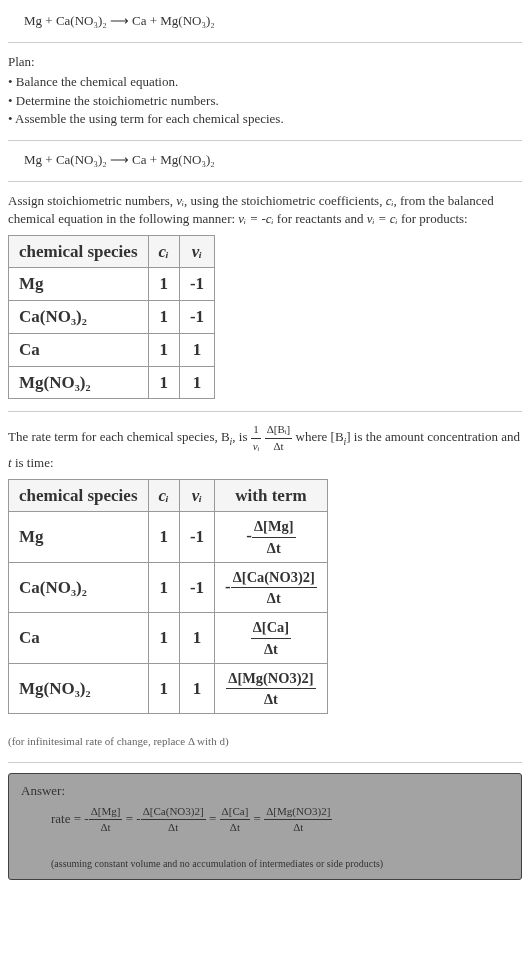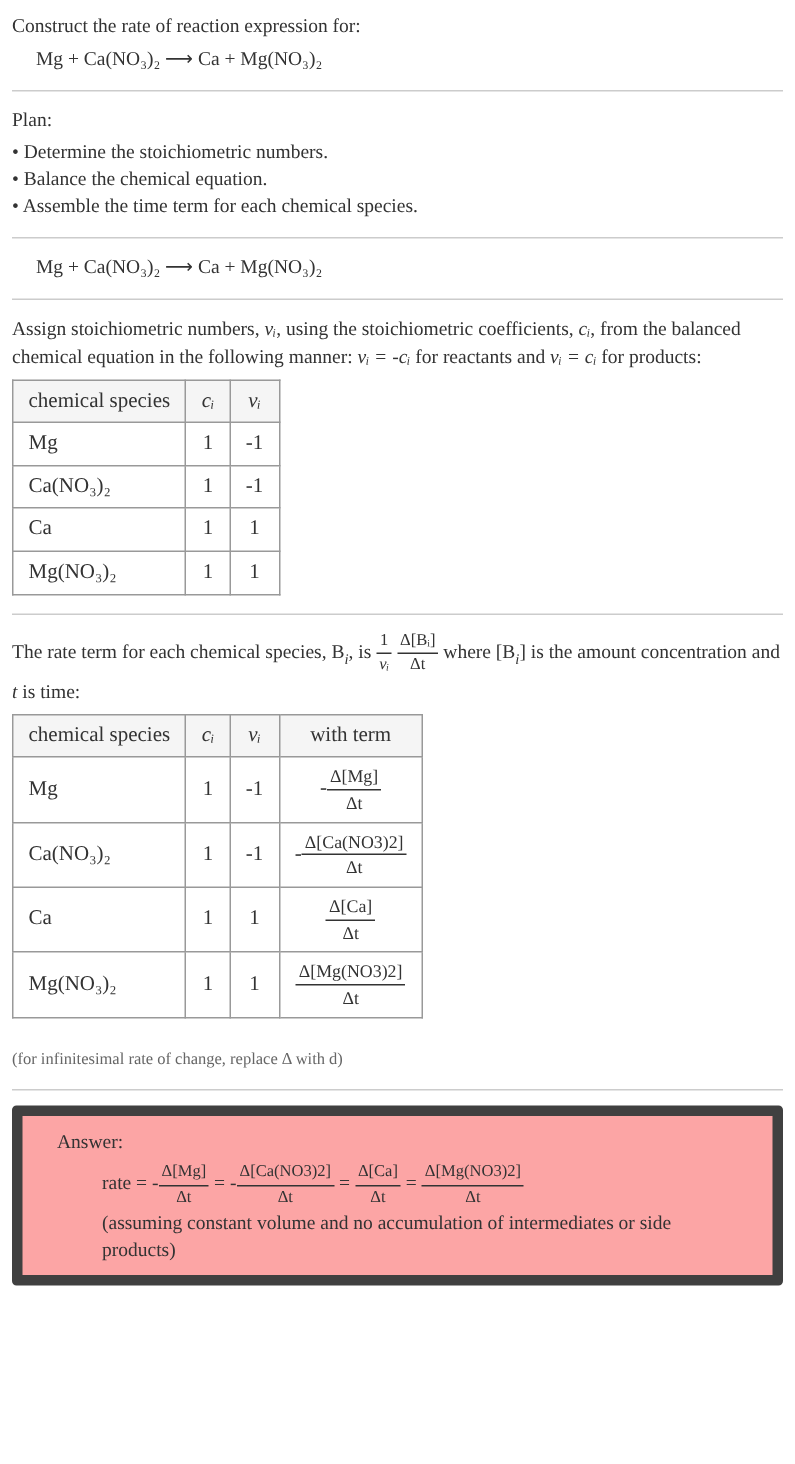--- a/index.html
+++ b/index.html
@@ -14,59 +14,58 @@
     }
     .section { margin-bottom: 12px; }
     .divider { border-top: 1px solid #ccc; margin: 10px 0; }
     .equation { margin: 4px 16px; }
     .plan-list { list-style: none; margin-top: 2px; }
     .plan-list li::before { content: "• "; }
     table { border-collapse: collapse; margin: 6px 0; }
     table td, table th { 
       border: 1px solid #999; 
       padding: 4px 10px; 
-      font-weight: normal;
+      font-weight: bold;
       text-align: left;
-      font-size: 14px;
+      font-size: 17px;
     }
     table th { background: #f5f5f5; }
     .sub { font-size: 0.75em; vertical-align: sub; }
     .frac { display: inline-block; vertical-align: middle; text-align: center; font-size: 0.85em; }
     .frac .num { display: block; border-bottom: 1px solid #333; padding: 0 2px; }
     .frac .den { display: block; padding: 0 2px; }
     .small-note { font-size: 11px; color: #666; margin-top: 20px; }
     .answer-box { 
-      background: #fca5a5; 
-      border: 7px solid #404040; 
-      padding: 8px 23px; 
+      background: #a3a3a3; 
+      border: 1px solid #404040; 
+      padding: 8px 12px; 
       border-radius: 3px;
       margin-top: 6px;
     }
     .answer-label { margin-bottom: 4px; }
     .answer-rate { padding-left: 30px; }
-    .answer-note { padding-left: 30px; font-size: 13px; margin-top: 0; }
+    .answer-note { padding-left: 30px; font-size: 10px; margin-top: 21px; }
     .ital { font-style: italic; }
     .center-col { text-align: center; }
   </style>
 </head>
 <body>
 
 <div class="section">
-  <div>Construct the rate of reaction expression for:</div>
   <div class="equation">Mg + Ca(NO₃)₂ ⟶ Ca + Mg(NO₃)₂</div>
 </div>
 
 <div class="divider"></div>
 
 <div class="section">
   <div>Plan:</div>
   <ul class="plan-list">
+    <li>Balance the chemical equation.</li>
     <li>Determine the stoichiometric numbers.</li>
-    <li>Balance the chemical equation.</li>
-    <li>Assemble the time term for each chemical species.</li>
+    <li>Assemble the using term for each chemical species.</li>
   </ul>
 </div>
 
 <div class="divider"></div>
 
 <div class="section">
   <div class="equation">Mg + Ca(NO₃)₂ ⟶ Ca + Mg(NO₃)₂</div>
 </div>
 
 <div class="divider"></div>

